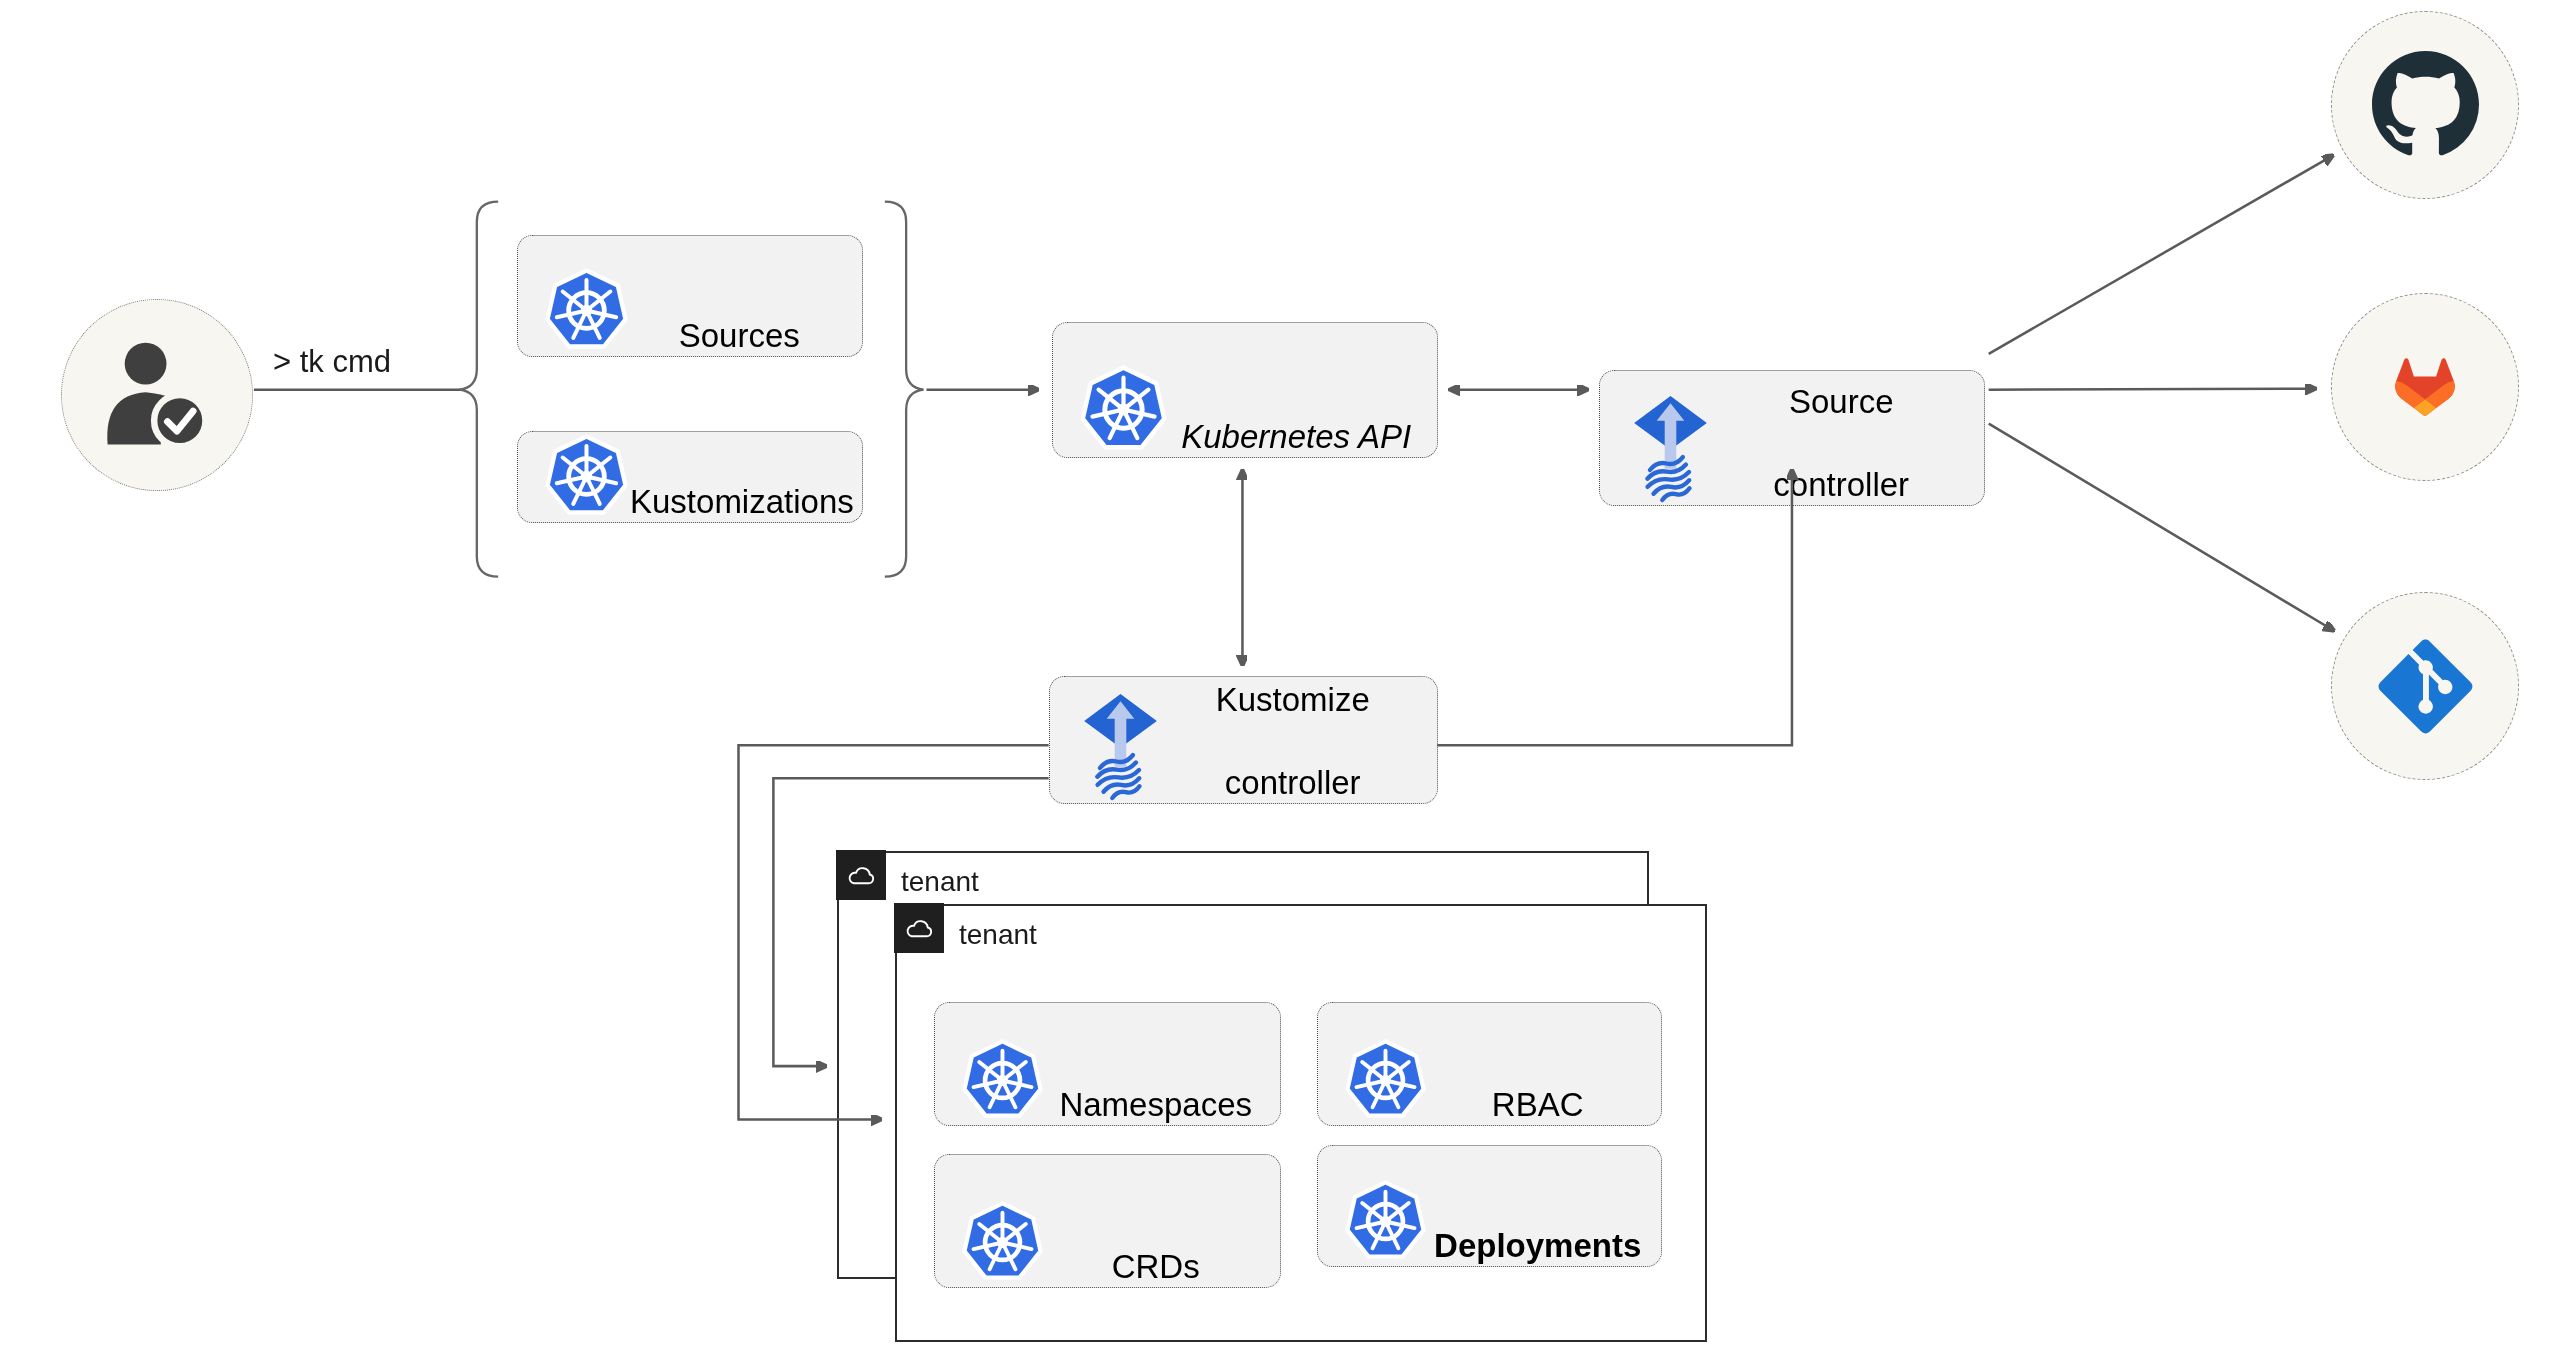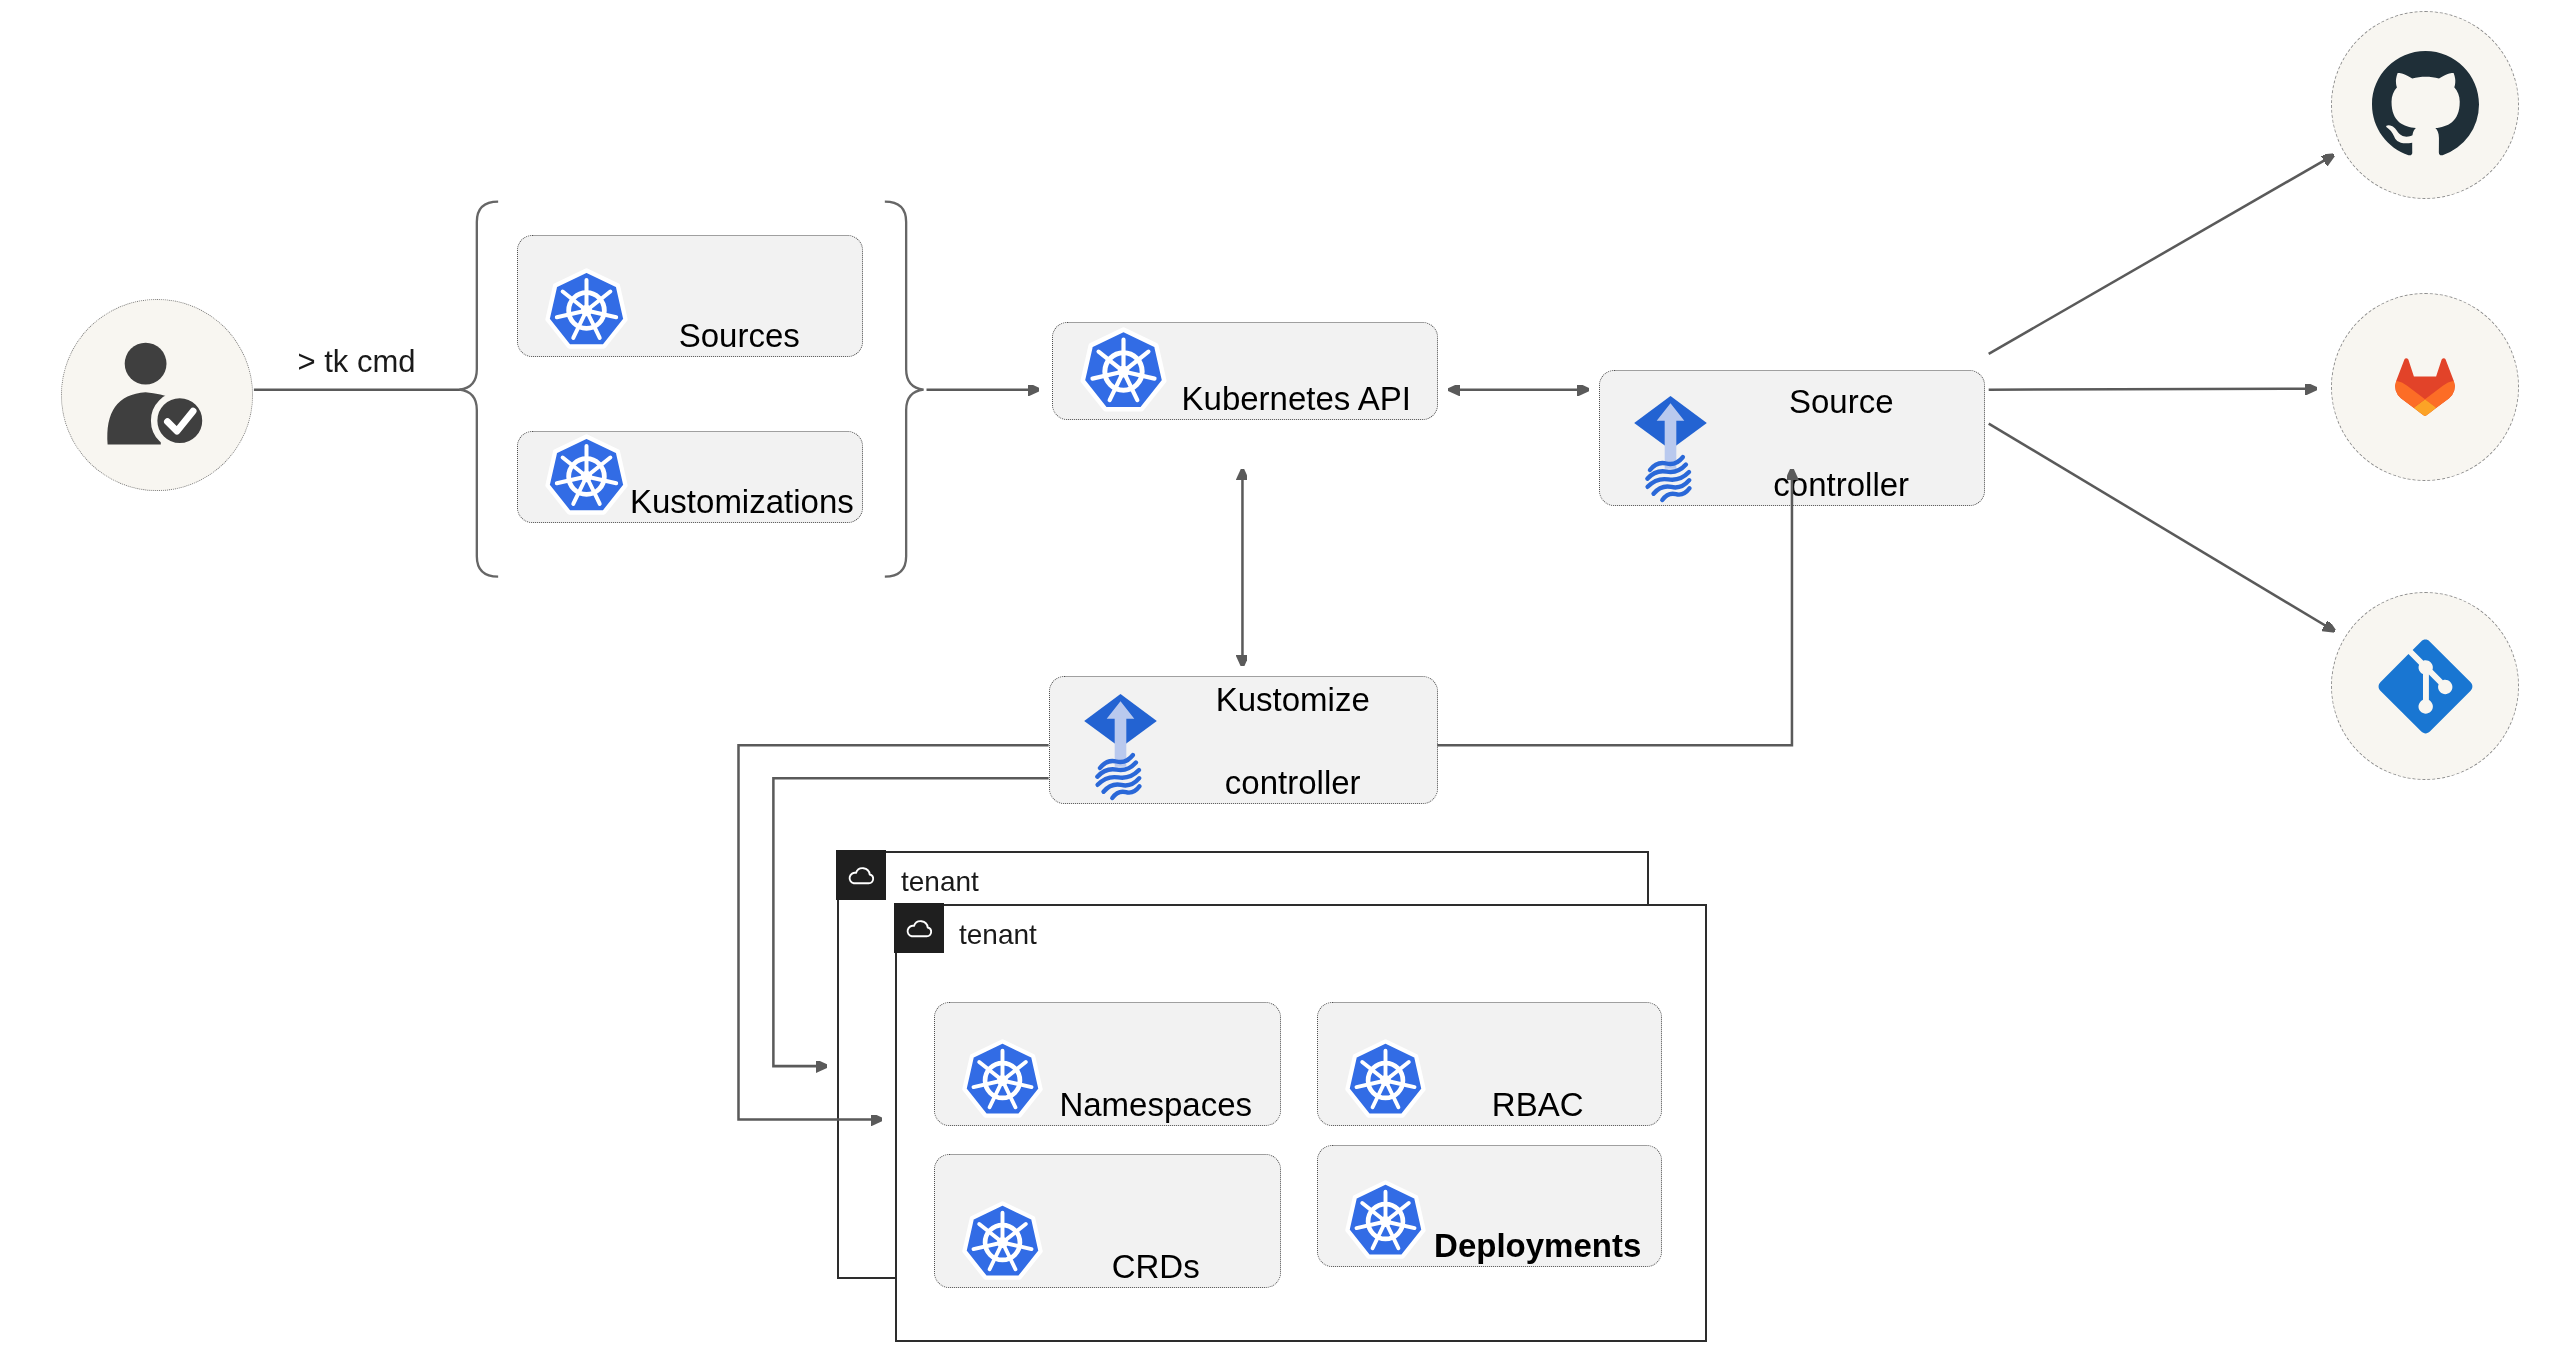--- a/index.html
+++ b/index.html
@@ -12,21 +12,21 @@
   .node .iconwrap{flex:0 0 auto;margin-left:25px;display:flex;align-items:center;}
   .node .lbl{flex:1 1 auto;text-align:center;font-size:33px;line-height:1.25;
              padding-right:13.6px;white-space:pre-line;}
 
   
   .circle{position:absolute;box-sizing:border-box;border-radius:50%;
           background:#f8f6f1;display:flex;align-items:center;justify-content:center;}
   .actor-circle{border:1.9px dotted #7a7a7a;}
   .provider{border:1.9px dashed #8e8e8e;}
 
-  .cmd-label{position:absolute;font-size:31px;color:#1a1a1a;text-align:center;}
+  .cmd-label{position:absolute;font-size:31px;color:#1a1a1a;text-align:left;}
 
   
   .tenant{position:absolute;box-sizing:border-box;background:#ffffff;border:2.9px solid #2d2d2d;}
   .tenant .tab{position:absolute;left:-2.9px;top:-2.9px;width:50px;height:50px;background:#1f1f1f;
                display:flex;align-items:center;justify-content:center;}
   .tenant .tenant-lbl{position:absolute;left:62px;top:12.6px;font-size:28px;color:#1a1a1a;}
 
   .conn{position:absolute;left:0;top:0;pointer-events:none;}
 </style>
 </head>
@@ -78,21 +78,21 @@
             <line x1="50" y1="52" x2="15.9" y2="59.8"></line>
           <line x1="50" y1="52" x2="22.6" y2="30.2"></line>
         </g>
         <circle cx="50" cy="52" r="20.5" fill="none" stroke="#ffffff" stroke-width="5.5"></circle>
         <circle cx="50" cy="52" r="6.5" fill="#ffffff"></circle>
       </svg>
     </span>
     <span class="lbl">Kustomizations</span>
   </div>
 
-  <div class="node" style="left:1052px;top:322px;width:386px;height:98px;">
+  <div class="node" style="left:1052px;top:322px;width:386px;height:136px;font-style:italic;">
     <span class="iconwrap">
       <svg width="91" height="95" viewBox="0 0 100 104">
         <polygon points="50,6 86,23.3 94.8,62.2 70,93.4 30,93.4 5.2,62.2 14,23.3" fill="#326ce5" stroke="#ffffff" stroke-width="5" stroke-linejoin="round"></polygon>
         <g stroke="#ffffff" stroke-width="4.6" stroke-linecap="round">
           <line x1="50" y1="52" x2="50" y2="17"></line>
             <line x1="50" y1="52" x2="77.4" y2="30.2"></line>
           <line x1="50" y1="52" x2="84.1" y2="59.8"></line>
             <line x1="50" y1="52" x2="65.2" y2="83.5"></line>
           <line x1="50" y1="52" x2="34.8" y2="83.5"></line>
             <line x1="50" y1="52" x2="15.9" y2="59.8"></line>

